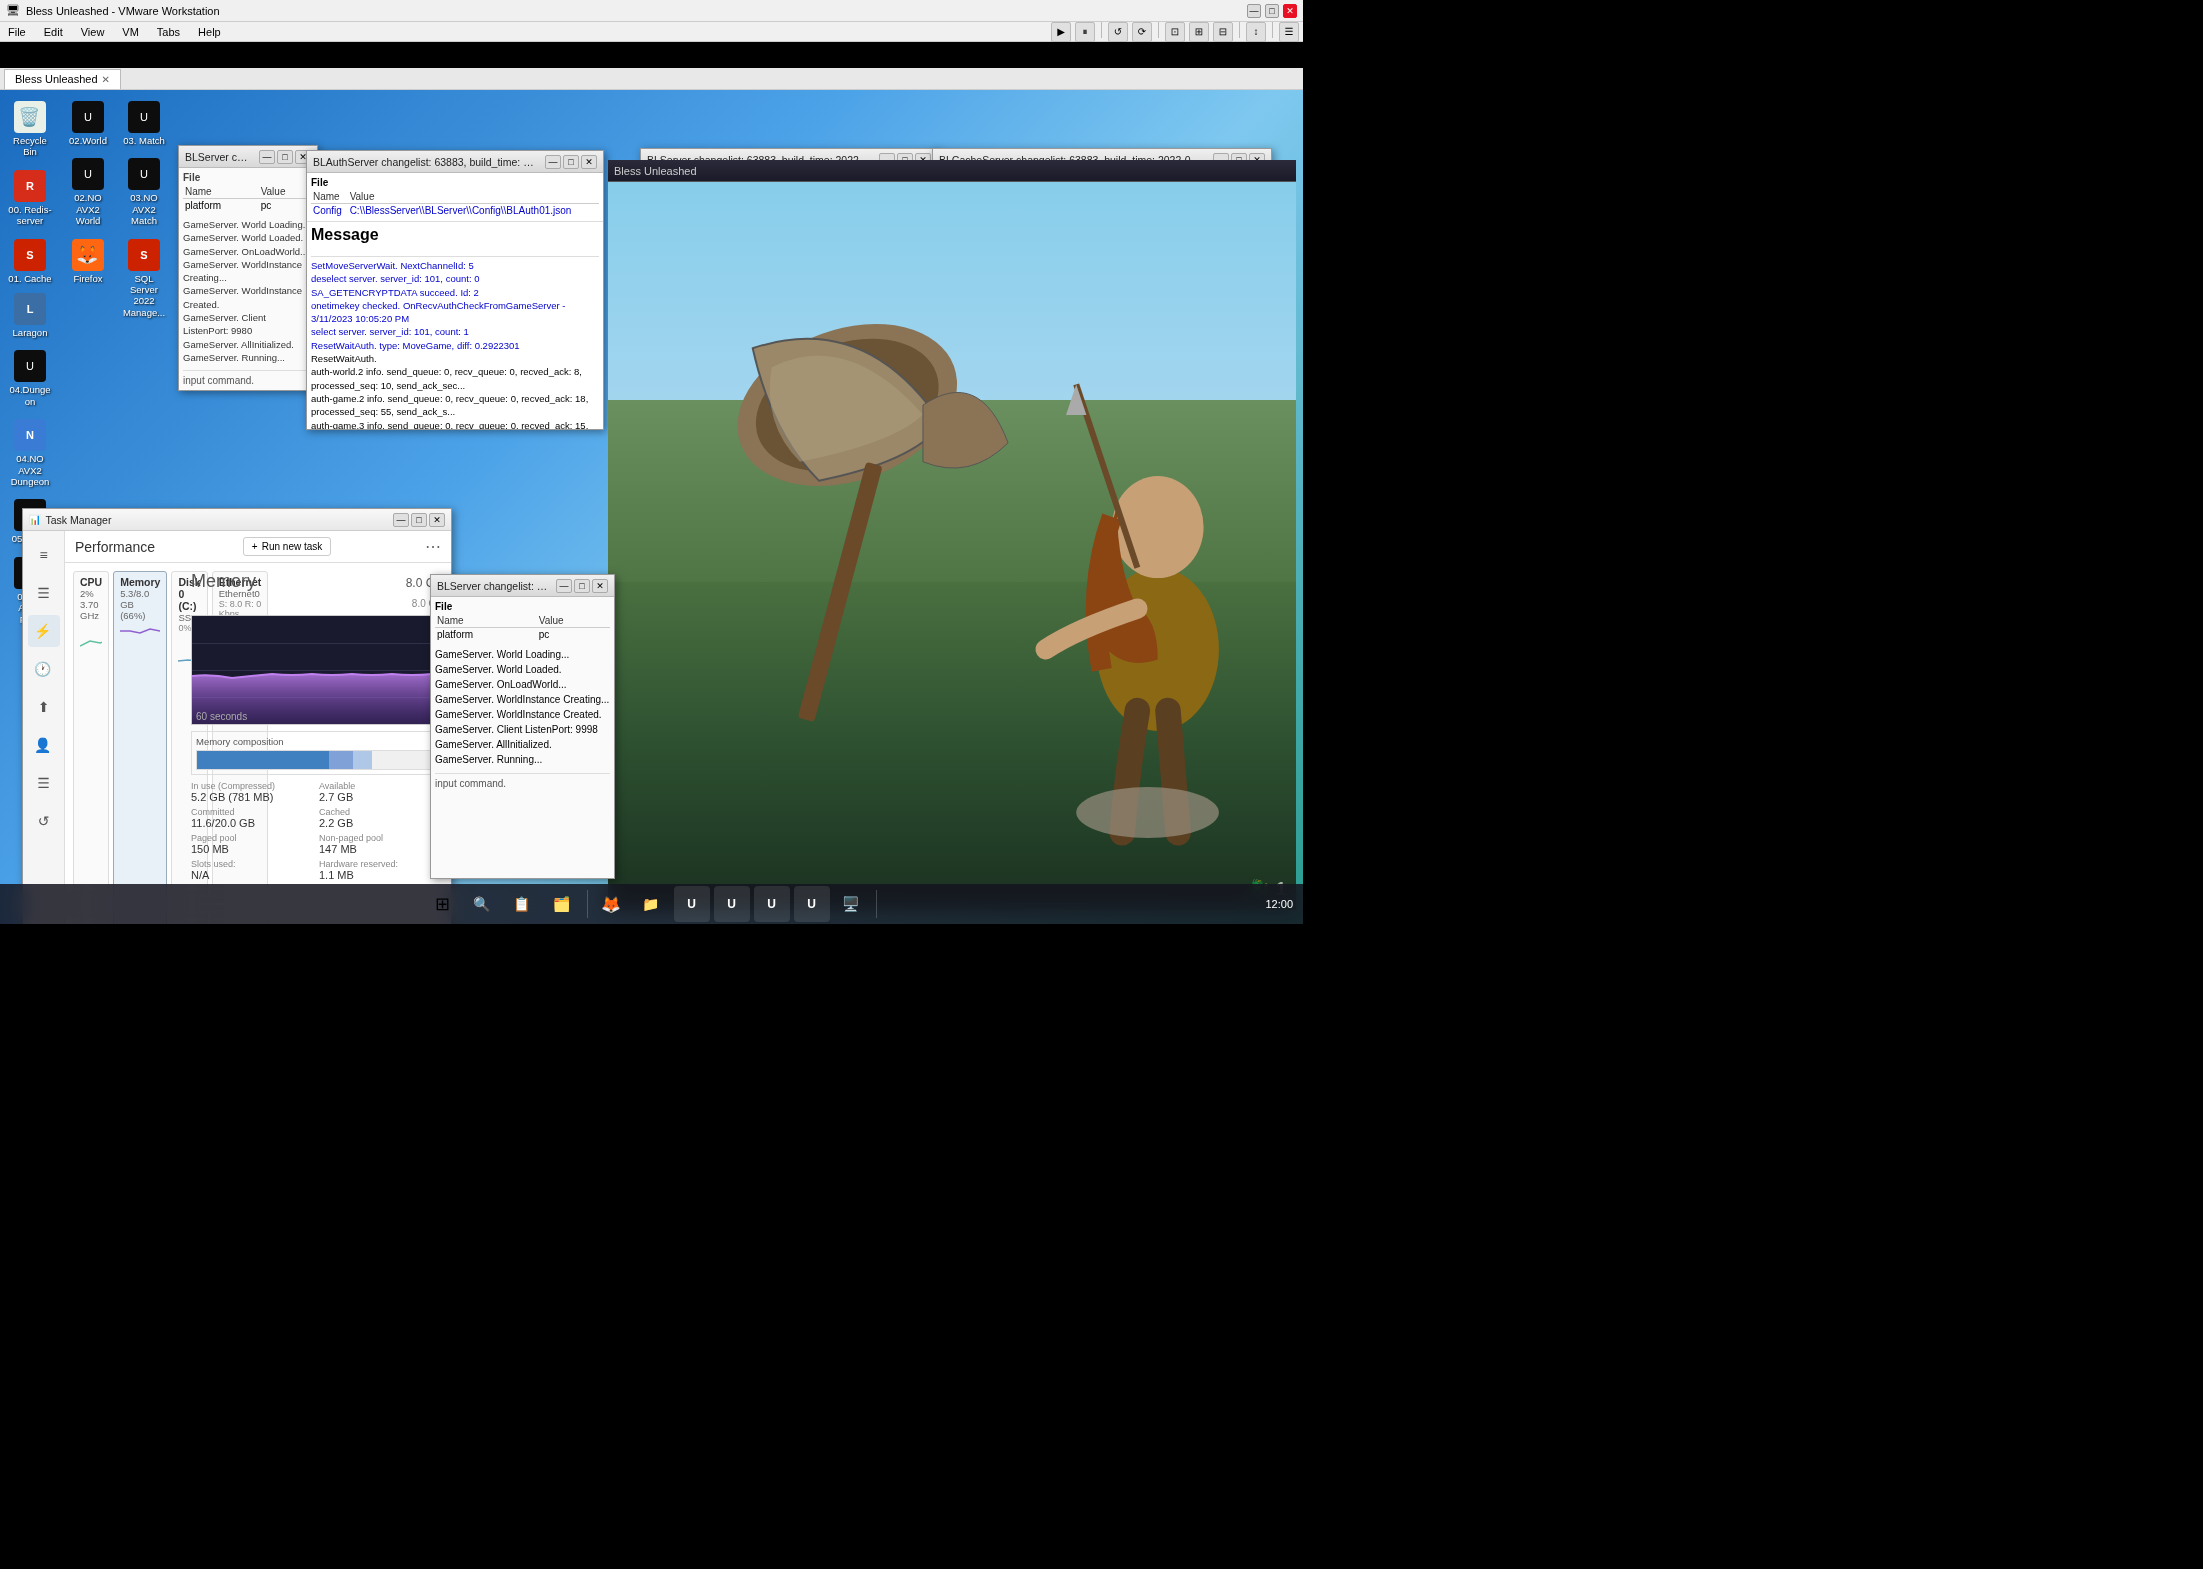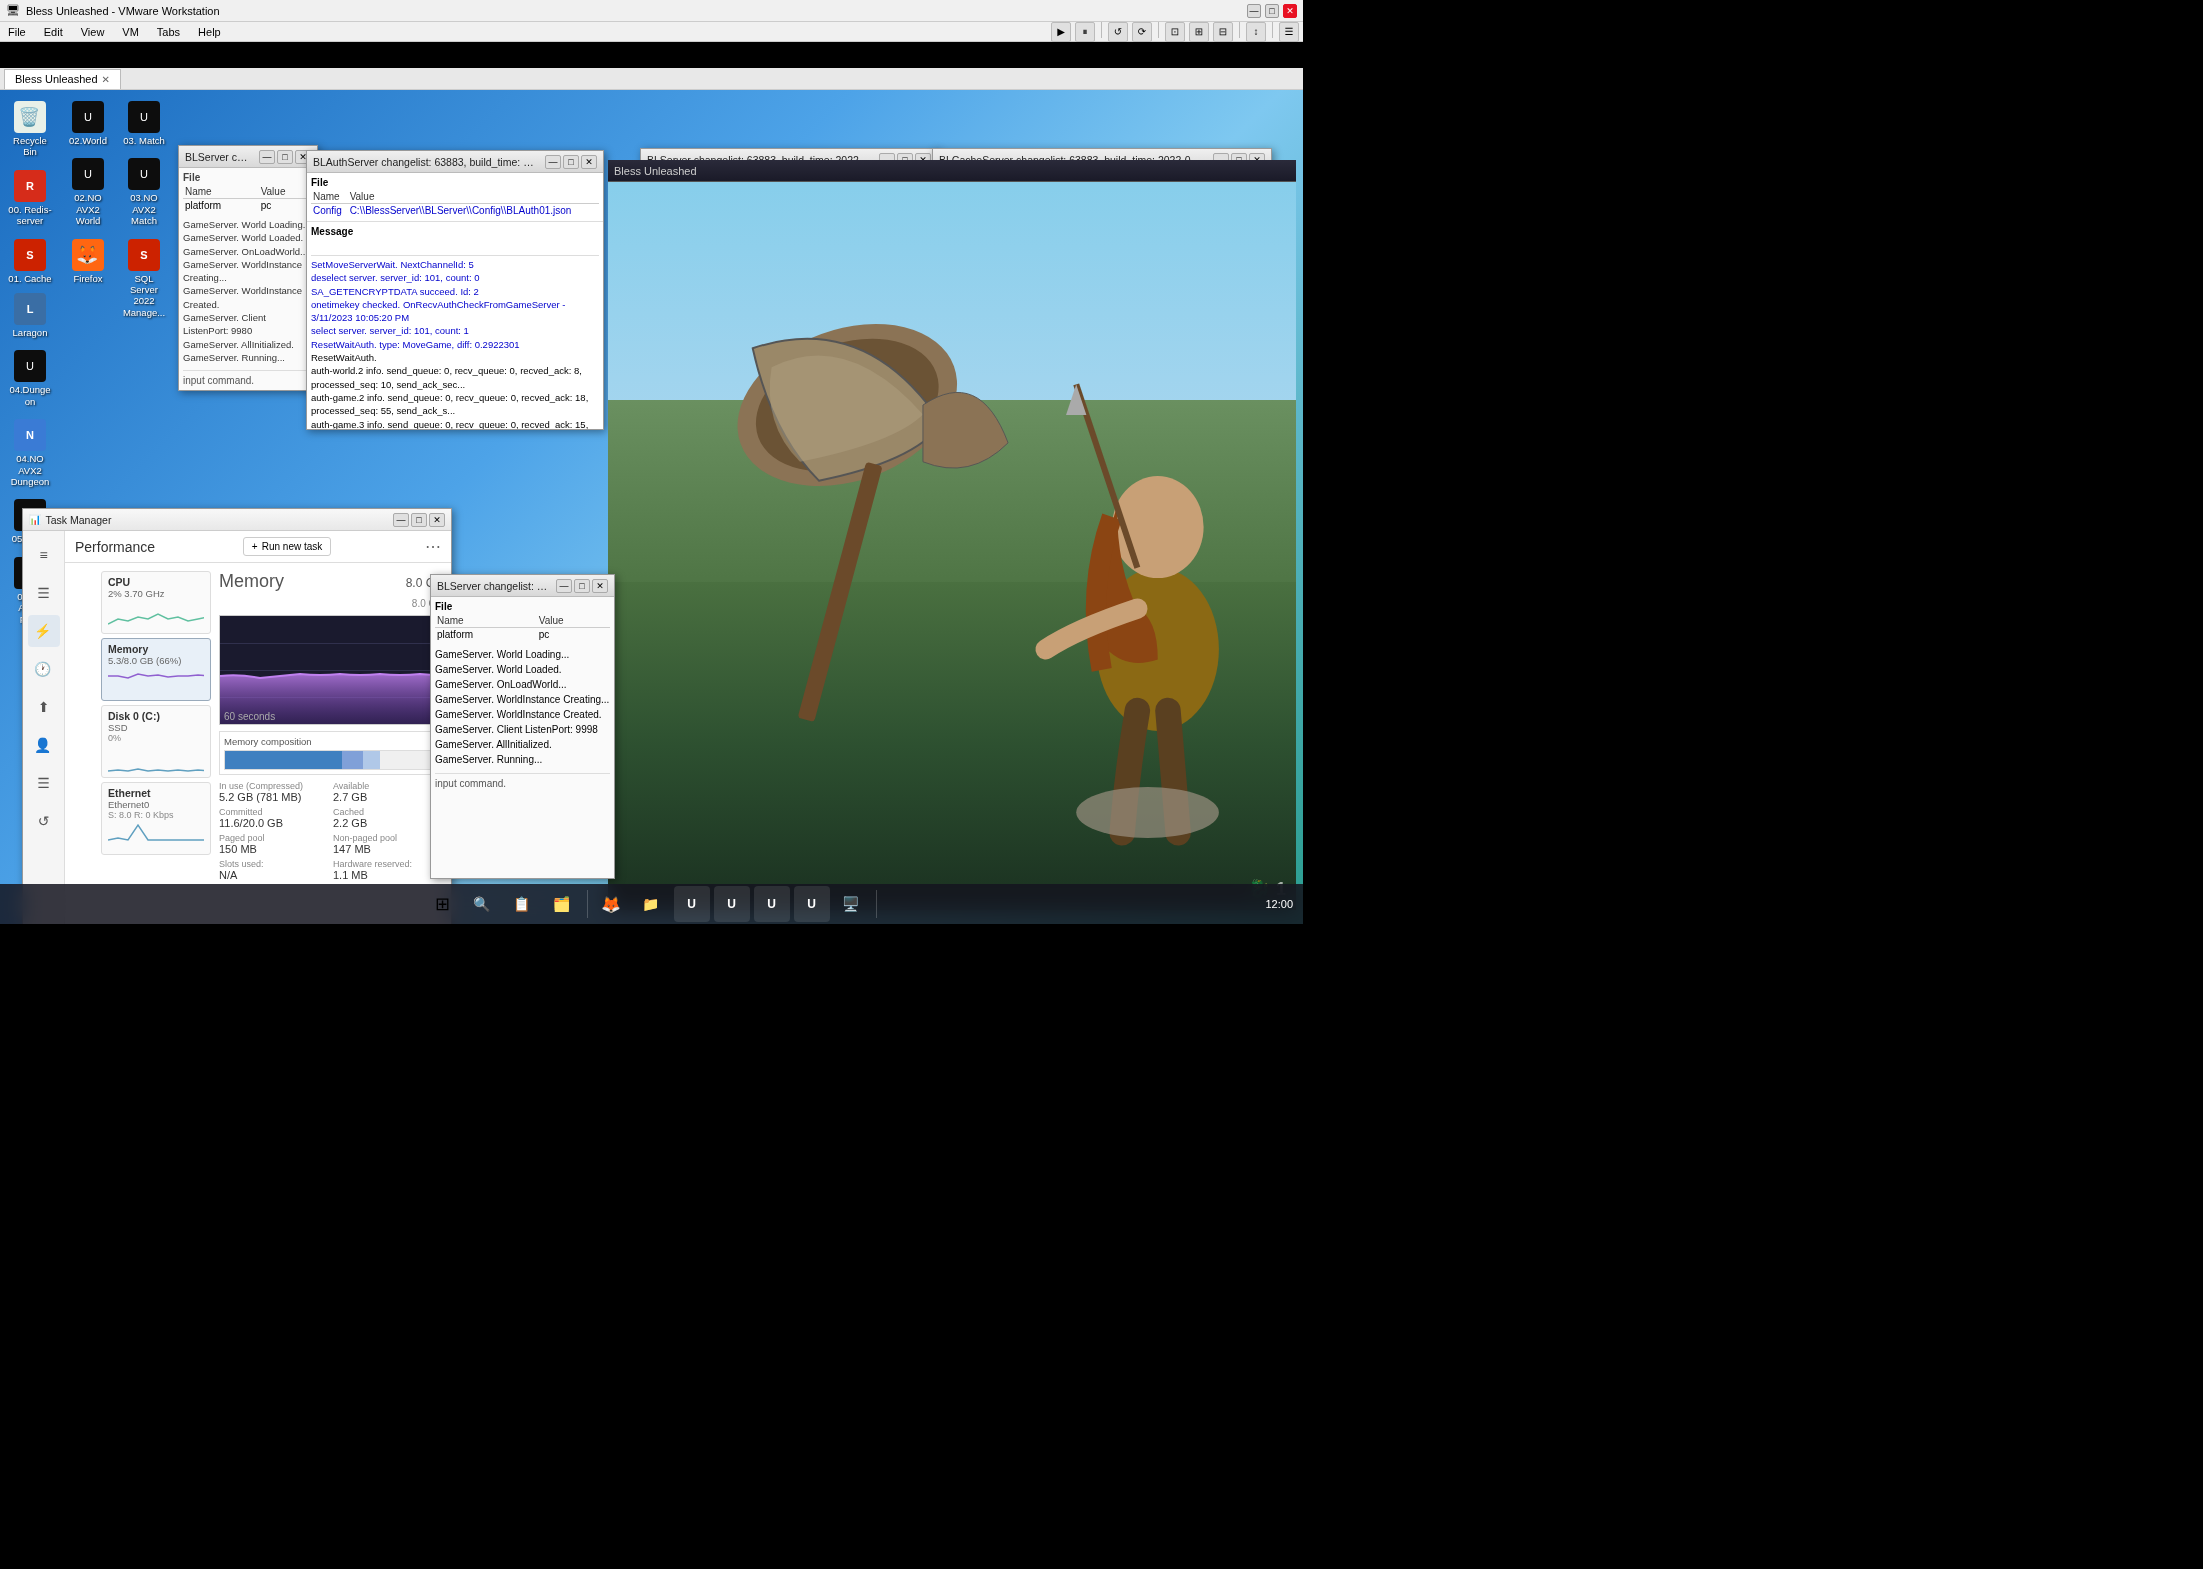--- a/index.html
+++ b/index.html
@@ -200,21 +200,21 @@
     }
     .blauth-file-section {
       padding: 4px;
       border-bottom: 1px solid #ddd;
     }
     .blauth-msg-section {
       flex: 1;
       overflow-y: auto;
       padding: 4px;
     }
-    .msg-header { font-weight: bold; font-size: 10px; border-bottom: 1px solid #ddd; padding-bottom: 18px; margin-bottom: 2px; }
+    .msg-header { font-weight: bold; font-size: 16px; border-bottom: 1px solid #ddd; padding-bottom: 12px; margin-bottom: 2px; }
     .msg-line { font-size: 9.5px; color: #0000cc; line-height: 1.4; }
     .msg-line.black { color: #000; }
 
     
     .game-win {
       top: 72px; left: 612px;
       width: 688px;
       height: 750px;
     }
     .game-win-titlebar {
@@ -293,23 +293,21 @@
     .task-content {
       flex: 1;
       display: flex;
       overflow: hidden;
       padding: 8px;
       gap: 8px;
     }
     .task-left-panel {
       width: 110px;
       display: flex;
-      flex-direction: column;
       gap: 4px;
-      margin-left: 28px;
     }
     .perf-item {
       border: 1px solid #ddd;
       border-radius: 3px;
       padding: 4px 6px;
       cursor: pointer;
       background: #fafafa;
     }
     .perf-item.active { background: #e8f0f8; border-color: #9ab; }
     .perf-item-title { font-size: 10.5px; font-weight: bold; color: #333; }

